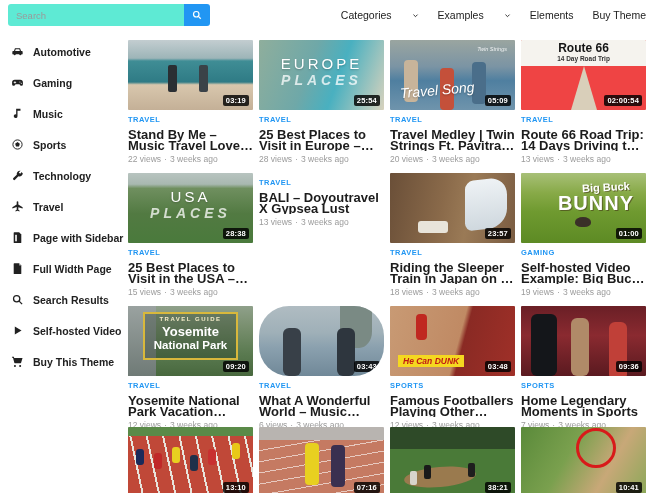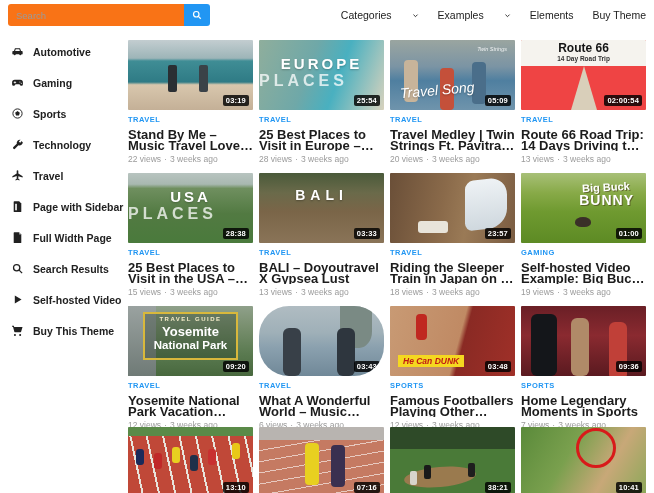--- a/index.html
+++ b/index.html
@@ -7,21 +7,21 @@
   body { font-family:"Liberation Sans", sans-serif; }
   .screen { position:relative; width:654px; height:493px; background:#fff; overflow:hidden; }
 
   
   .header { position:absolute; top:0; left:0; right:0; height:30px; display:flex; align-items:center; padding:0 8px; background:#fff; z-index:10; }
   .brand { width:120px; display:flex; align-items:center; gap:5px; cursor:pointer; }
   .brand svg { display:block; }
   .brand-name { font-size:14.5px; font-weight:bold; color:#171717; letter-spacing:.2px; }
   .brand-badge { font-size:5.5px; font-weight:bold; color:#ff9800; letter-spacing:.5px; position:relative; top:-5px; left:1px; }
   .searchbox { display:flex; width:202px; height:22px; }
-  .searchbox input { flex:1; height:22px; border:none; outline:none; background:#f97316; border-radius:3px 0 0 3px; padding:0 8px; font-size:9.5px; color:#333; font-family:"Liberation Sans",sans-serif; }
+  .searchbox input { flex:1; height:22px; border:none; outline:none; background:#5eead4; border-radius:3px 0 0 3px; padding:0 8px; font-size:9.5px; color:#333; font-family:"Liberation Sans",sans-serif; }
   .searchbox input::placeholder { color:#9a9a9a; }
   .search-btn { width:26px; height:22px; border:none; background:#2196f3; border-radius:0 3px 3px 0; display:flex; align-items:center; justify-content:center; cursor:pointer; }
   .nav { margin-left:auto; display:flex; align-items:center; gap:19px; }
   .nav-item { display:flex; align-items:center; gap:20px; font-size:10.5px; color:#1c1c1c; cursor:pointer; white-space:nowrap; }
   .nav-item .caret { display:flex; }
 
   
   .sidebar { position:absolute; top:30px; left:0; width:128px; bottom:0; background:#fff; padding-top:6px; }
   .side-item { display:flex; align-items:center; gap:9px; height:31px; padding-left:11px; font-size:10.5px; font-weight:bold; color:#212121; cursor:pointer; }
   .side-item .sicon { width:13px; height:13px; display:flex; align-items:center; justify-content:center; flex:0 0 13px; }
@@ -34,29 +34,29 @@
   .card { width:125px; }
   .thumb { position:relative; width:125px; height:70px; background:#ccc; overflow:hidden; cursor:pointer; border-radius:1px; }
   .duration { position:absolute; right:4px; bottom:4px; background:rgba(0,0,0,.82); color:#fff; font-size:7.5px; font-weight:bold; padding:1px 3px; border-radius:2px; letter-spacing:.2px; z-index:5; }
   .cat { margin-top:5px; font-size:7.5px; font-weight:bold; color:#2196f3; letter-spacing:.5px; cursor:pointer; }
   .title { margin-top:5px; font-size:13px; font-weight:bold; color:#1c1c1c; line-height:11px; cursor:pointer; display:-webkit-box; -webkit-line-clamp:2; -webkit-box-orient:vertical; overflow:hidden; }
   .meta { margin-top:3px; font-size:8.5px; color:#9b9b9b; }
   .meta .sep { margin:0 3px; }
 
   
   .ov { position:absolute; z-index:3; white-space:nowrap; }
-  .t-big { top:15px; left:0; right:0; text-align:center; color:#fff; font-weight:bold; font-size:15px; letter-spacing:3px; text-shadow:0 1px 2px rgba(0,0,0,.25); }
-  .t-outline { top:32px; left:0; right:0; color:rgba(255,255,255,.75); font-weight:bold; font-size:16px; letter-spacing:4px; }
+  .t-big { top:15px; left:0; right:0; text-align:center; color:#fff; font-weight:normal; font-size:15px; letter-spacing:3px; text-shadow:0 1px 2px rgba(0,0,0,.25); }
+  .t-outline { top:32px; left:0; right:0; text-align:center; color:rgba(255,255,255,.75); font-weight:bold; font-size:14px; letter-spacing:4px;font-style:italic; }
   .t-script { bottom:12px; left:10px; color:#fff; font-style:italic; font-size:14px; transform:rotate(-5deg); text-shadow:0 1px 2px rgba(0,0,0,.3); }
   .t-tiny { top:6px; right:8px; color:rgba(255,255,255,.85); font-style:italic; font-size:5.5px; }
   .banner-title { top:1px; left:0; right:0; text-align:center; color:#141414; font-weight:bold; font-size:12px; }
   .banner-sub { top:15px; left:0; right:0; text-align:center; color:#333; font-weight:bold; font-size:6.5px; }
   .t-spread { top:14px; left:0; right:0; text-align:center; color:#fff; font-weight:bold; font-size:14px; letter-spacing:5px; text-shadow:0 1px 2px rgba(0,0,0,.3); }
   .bbb1 { top:8px; right:16px; color:#fff; font-weight:bold; font-size:11px; transform:rotate(-3deg); text-shadow:1px 1px 0 rgba(60,40,20,.5); }
-  .bbb2 { top:19px; right:12px; color:#fff; font-weight:bold; font-size:14px; letter-spacing:1px; text-shadow:1px 1px 0 rgba(60,40,20,.5); }
+  .bbb2 { top:19px; right:12px; color:#fff; font-weight:bold; font-size:20px; letter-spacing:1px; text-shadow:1px 1px 0 rgba(60,40,20,.5); }
   .guide-label { top:10px; left:0; right:0; text-align:center; color:#f5edc8; font-weight:bold; font-size:6px; letter-spacing:1.5px; }
   .guide-title { top:18px; left:0; right:0; text-align:center; color:#fff; font-weight:bold; font-size:13px; }
   .guide-title2 { top:33px; left:0; right:0; text-align:center; color:#fff; font-weight:bold; font-size:11.5px; }
   .dunk-band { left:8px; bottom:9px; background:#f5d820; color:#c01814; font-weight:bold; font-style:italic; font-size:8.5px; padding:1px 5px; }
 
   .thumb--musicians-lakeside { background:linear-gradient(180deg,#c3cdd0 0%,#9db5b8 26%,#3f8d95 30%,#2f7b85 60%,#d8c7ad 64%,#c4b097 100%); }
   .thumb--musicians-lakeside::after { content:""; position:absolute; left:40px; top:25px; width:9px; height:27px; background:#2a2f33; border-radius:2px; box-shadow:31px 0 0 #3a4248; }
   .thumb--europe-places { background:linear-gradient(110deg,#8fae9c 0%,#6fa8a8 40%,#49b0c0 62%,#d8d2bd 100%); }
   .thumb--travel-song { background:linear-gradient(180deg,#9aa5a0 0%,#7b94a4 38%,#4f7fa0 58%,#6f94ac 100%); }
   .thumb--travel-song::after { content:""; position:absolute; left:14px; top:20px; width:14px; height:42px; background:#c8b49a; border-radius:4px; box-shadow:36px 8px 0 #c4503a, 68px 2px 0 #4a6e8a; }
@@ -146,20 +146,28 @@
       <div class="side-item">
         <span class="sicon">
           <svg viewBox="0 0 24 24" fill="currentColor">
             <path d="M7 7h10a5 5 0 015 5v3.2A2.8 2.8 0 0119.2 18c-.9 0-1.7-.4-2.2-1.1L15.5 15h-7l-1.5 1.9c-.5.7-1.3 1.1-2.2 1.1A2.8 2.8 0 012 15.2V12a5 5 0 015-5zm1 2.5H6.5V11H5v1.5h1.5V14H8v-1.5h1.5V11H8V9.5zm8.5.5a1 1 0 100 2 1 1 0 000-2zm2.5 2.5a1 1 0 100 2 1 1 0 000-2z"></path>
           </svg>
         </span>
         <span>Gaming</span>
       </div>
       <div class="side-item">
         <span class="sicon">
+          <svg viewBox="0 0 24 24" fill="currentColor">
+            <path d="M9.5 3h8v4h-5.5v10a3.5 3.5 0 11-2.5-3.35z"></path>
+          </svg>
+        </span>
+        <span>Music</span>
+      </div>
+      <div class="side-item">
+        <span class="sicon">
           <svg viewBox="0 0 24 24" fill="none" stroke="currentColor" stroke-width="1.8">
             <circle cx="12" cy="12" r="8.5"></circle>
             <path fill="currentColor" stroke="none" d="M12 7.5l4.3 3.1-1.6 5H9.3l-1.6-5z"></path>
           </svg>
         </span>
         <span>Sports</span>
       </div>
       <div class="side-item">
         <span class="sicon">
           <svg viewBox="0 0 24 24" fill="currentColor">
@@ -265,24 +273,20 @@
           <div class="thumb thumb--usa-places">
             <span class="ov t-big">USA</span>
             <span class="ov t-outline">PLACES</span>
             <span class="duration">28:38</span>
           </div>
           <div class="cat">TRAVEL</div>
           <div class="title">25 Best Places to Visit in the USA – Travel Video</div>
           <div class="meta"><span>15 views</span><span class="sep">·</span><span>3 weeks ago</span></div>
         </article>
         <article class="card">
-          <div class="thumb thumb--bali">
-            <span class="ov t-spread">BALI</span>
-            <span class="duration">03:33</span>
-          </div>
           <div class="cat">TRAVEL</div>
           <div class="title">BALI – Doyoutravel X Gypsea Lust</div>
           <div class="meta"><span>13 views</span><span class="sep">·</span><span>3 weeks ago</span></div>
         </article>
         <article class="card">
           <div class="thumb thumb--sleeper-train">
             <span class="duration">23:57</span>
           </div>
           <div class="cat">TRAVEL</div>
           <div class="title">Riding the Sleeper Train in Japan on a Heavy Snow Day</div>

